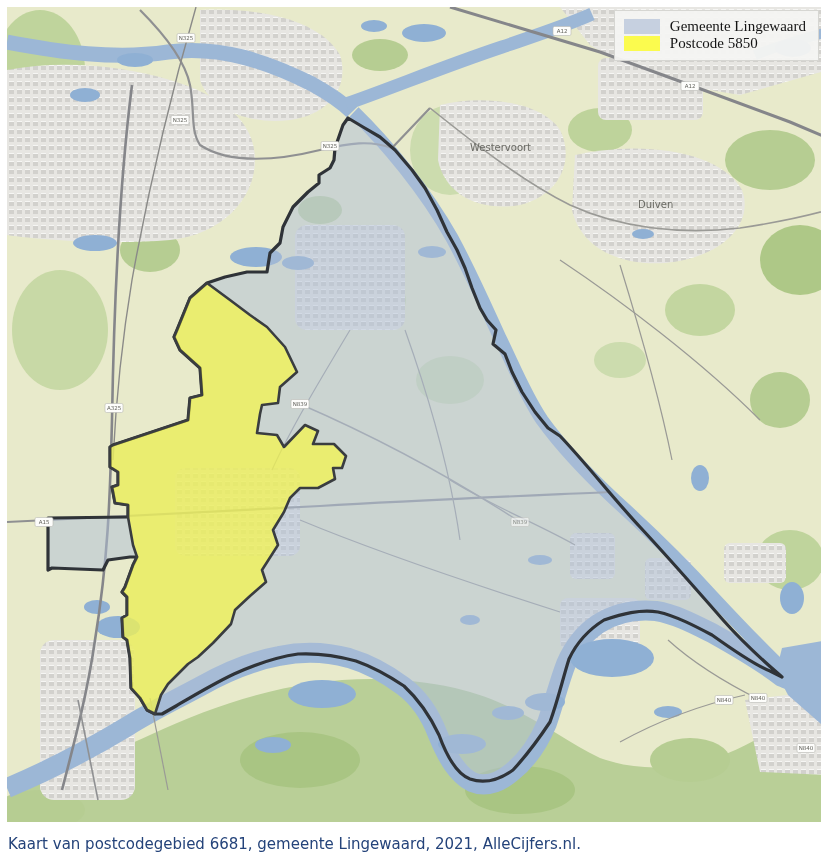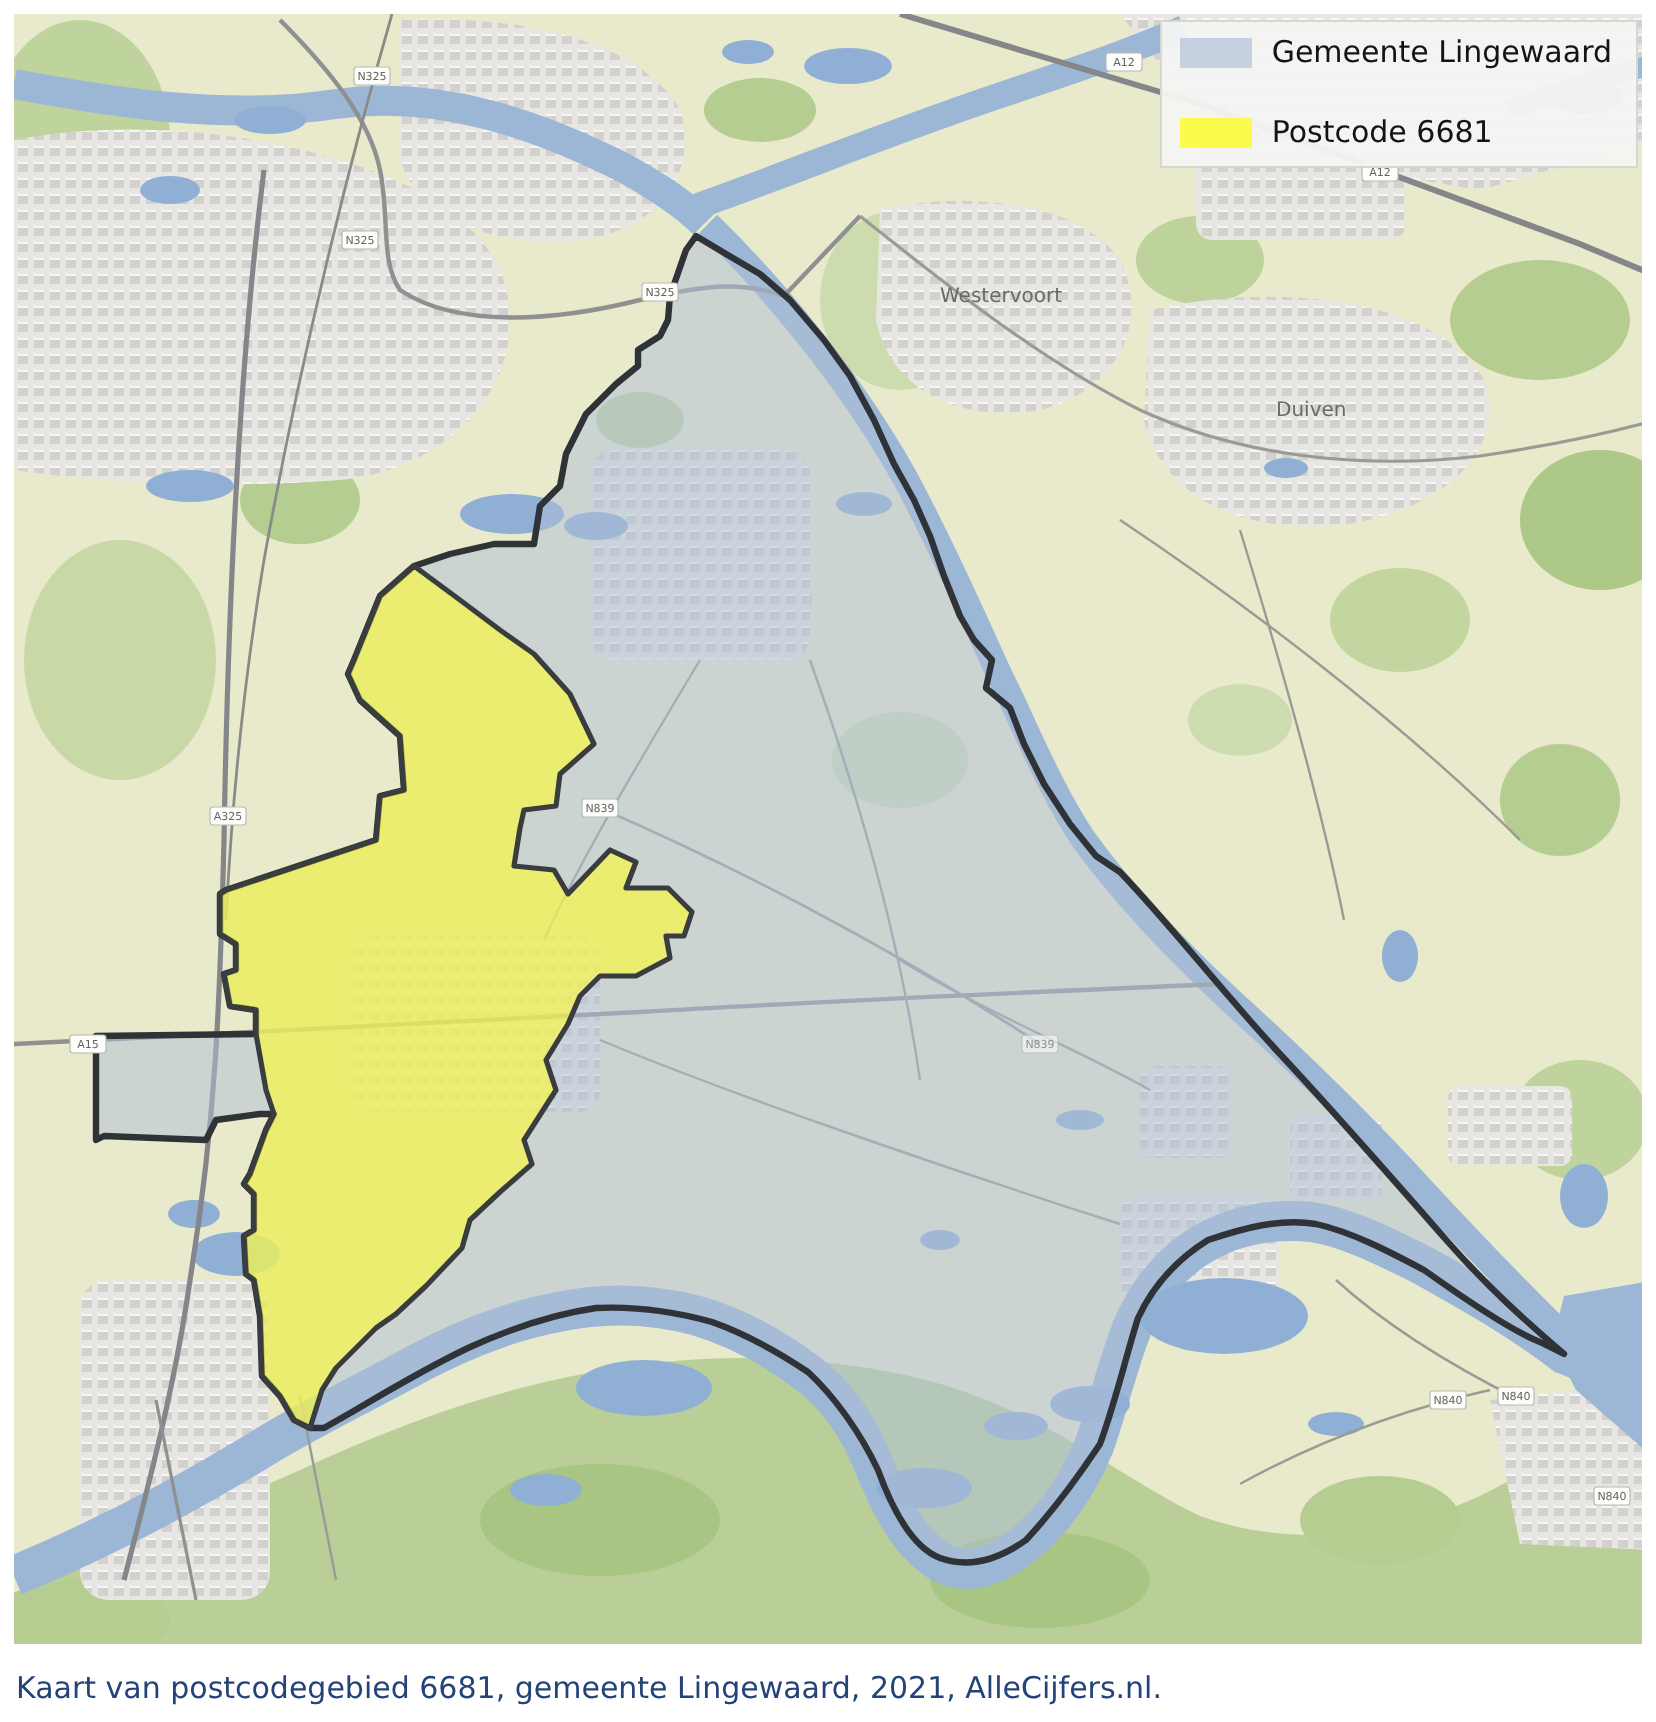--- a/index.html
+++ b/index.html
@@ -1,21 +1,21 @@
 <!DOCTYPE html>
 <html><head>
 <meta charset="utf-8">
 <style>
   html,body{margin:0;padding:0;background:#ffffff;}
   .stage{position:relative;width:828px;height:861px;background:#ffffff;overflow:hidden;
          font-family:"DejaVu Sans", sans-serif;}
   .map-svg{position:absolute;left:0;top:0;}
   .legend{position:absolute;top:10px;right:9px;background:rgba(244,244,242,0.95);
           border:1px solid #d6d6d2;padding:7px 12px 8px 9px;display:flex;
-          flex-direction:column;gap:23px;z-index:5;}
+          flex-direction:column;gap:0;z-index:5;font-family:Liberation Serif, serif;}
   .legend-row{display:flex;align-items:center;gap:10px;}
   .legend-swatch{width:36px;height:15px;display:inline-block;flex:0 0 auto;}
   .legend-label{font-size:15px;color:#141414;white-space:nowrap;line-height:17px;}
   .caption{position:absolute;left:0;right:0;bottom:0;height:27px;background:#ffffff;
            padding:1px 0 0 8px;box-sizing:border-box;z-index:6;}
   .caption div{font-size:15px;line-height:18px;color:#24437a;white-space:nowrap;}
   .shield-text{font-size:5.5px;fill:#64645e;text-anchor:middle;font-family:"DejaVu Sans",sans-serif;}
   .town-label{font-size:10px;fill:#6a6a64;font-family:"DejaVu Sans",sans-serif;}
 </style>
 </head>
@@ -200,21 +200,21 @@
     </g>
   </svg>
 
   <div class="legend">
     <div class="legend-row">
       <span class="legend-swatch" style="background:#c6d0e0;"></span>
       <span class="legend-label">Gemeente Lingewaard</span>
     </div>
     <div class="legend-row">
       <span class="legend-swatch" style="background:#fbfb4e;"></span>
-      <span class="legend-label">Postcode 6681</span>
+      <span class="legend-label">Postcode 5850</span>
     </div>
   </div>
 
   <div class="caption">
     <div>Kaart van postcodegebied 6681, gemeente Lingewaard, 2021, AlleCijfers.nl.</div>
   </div>
 
 </div>
 
 </body></html>

